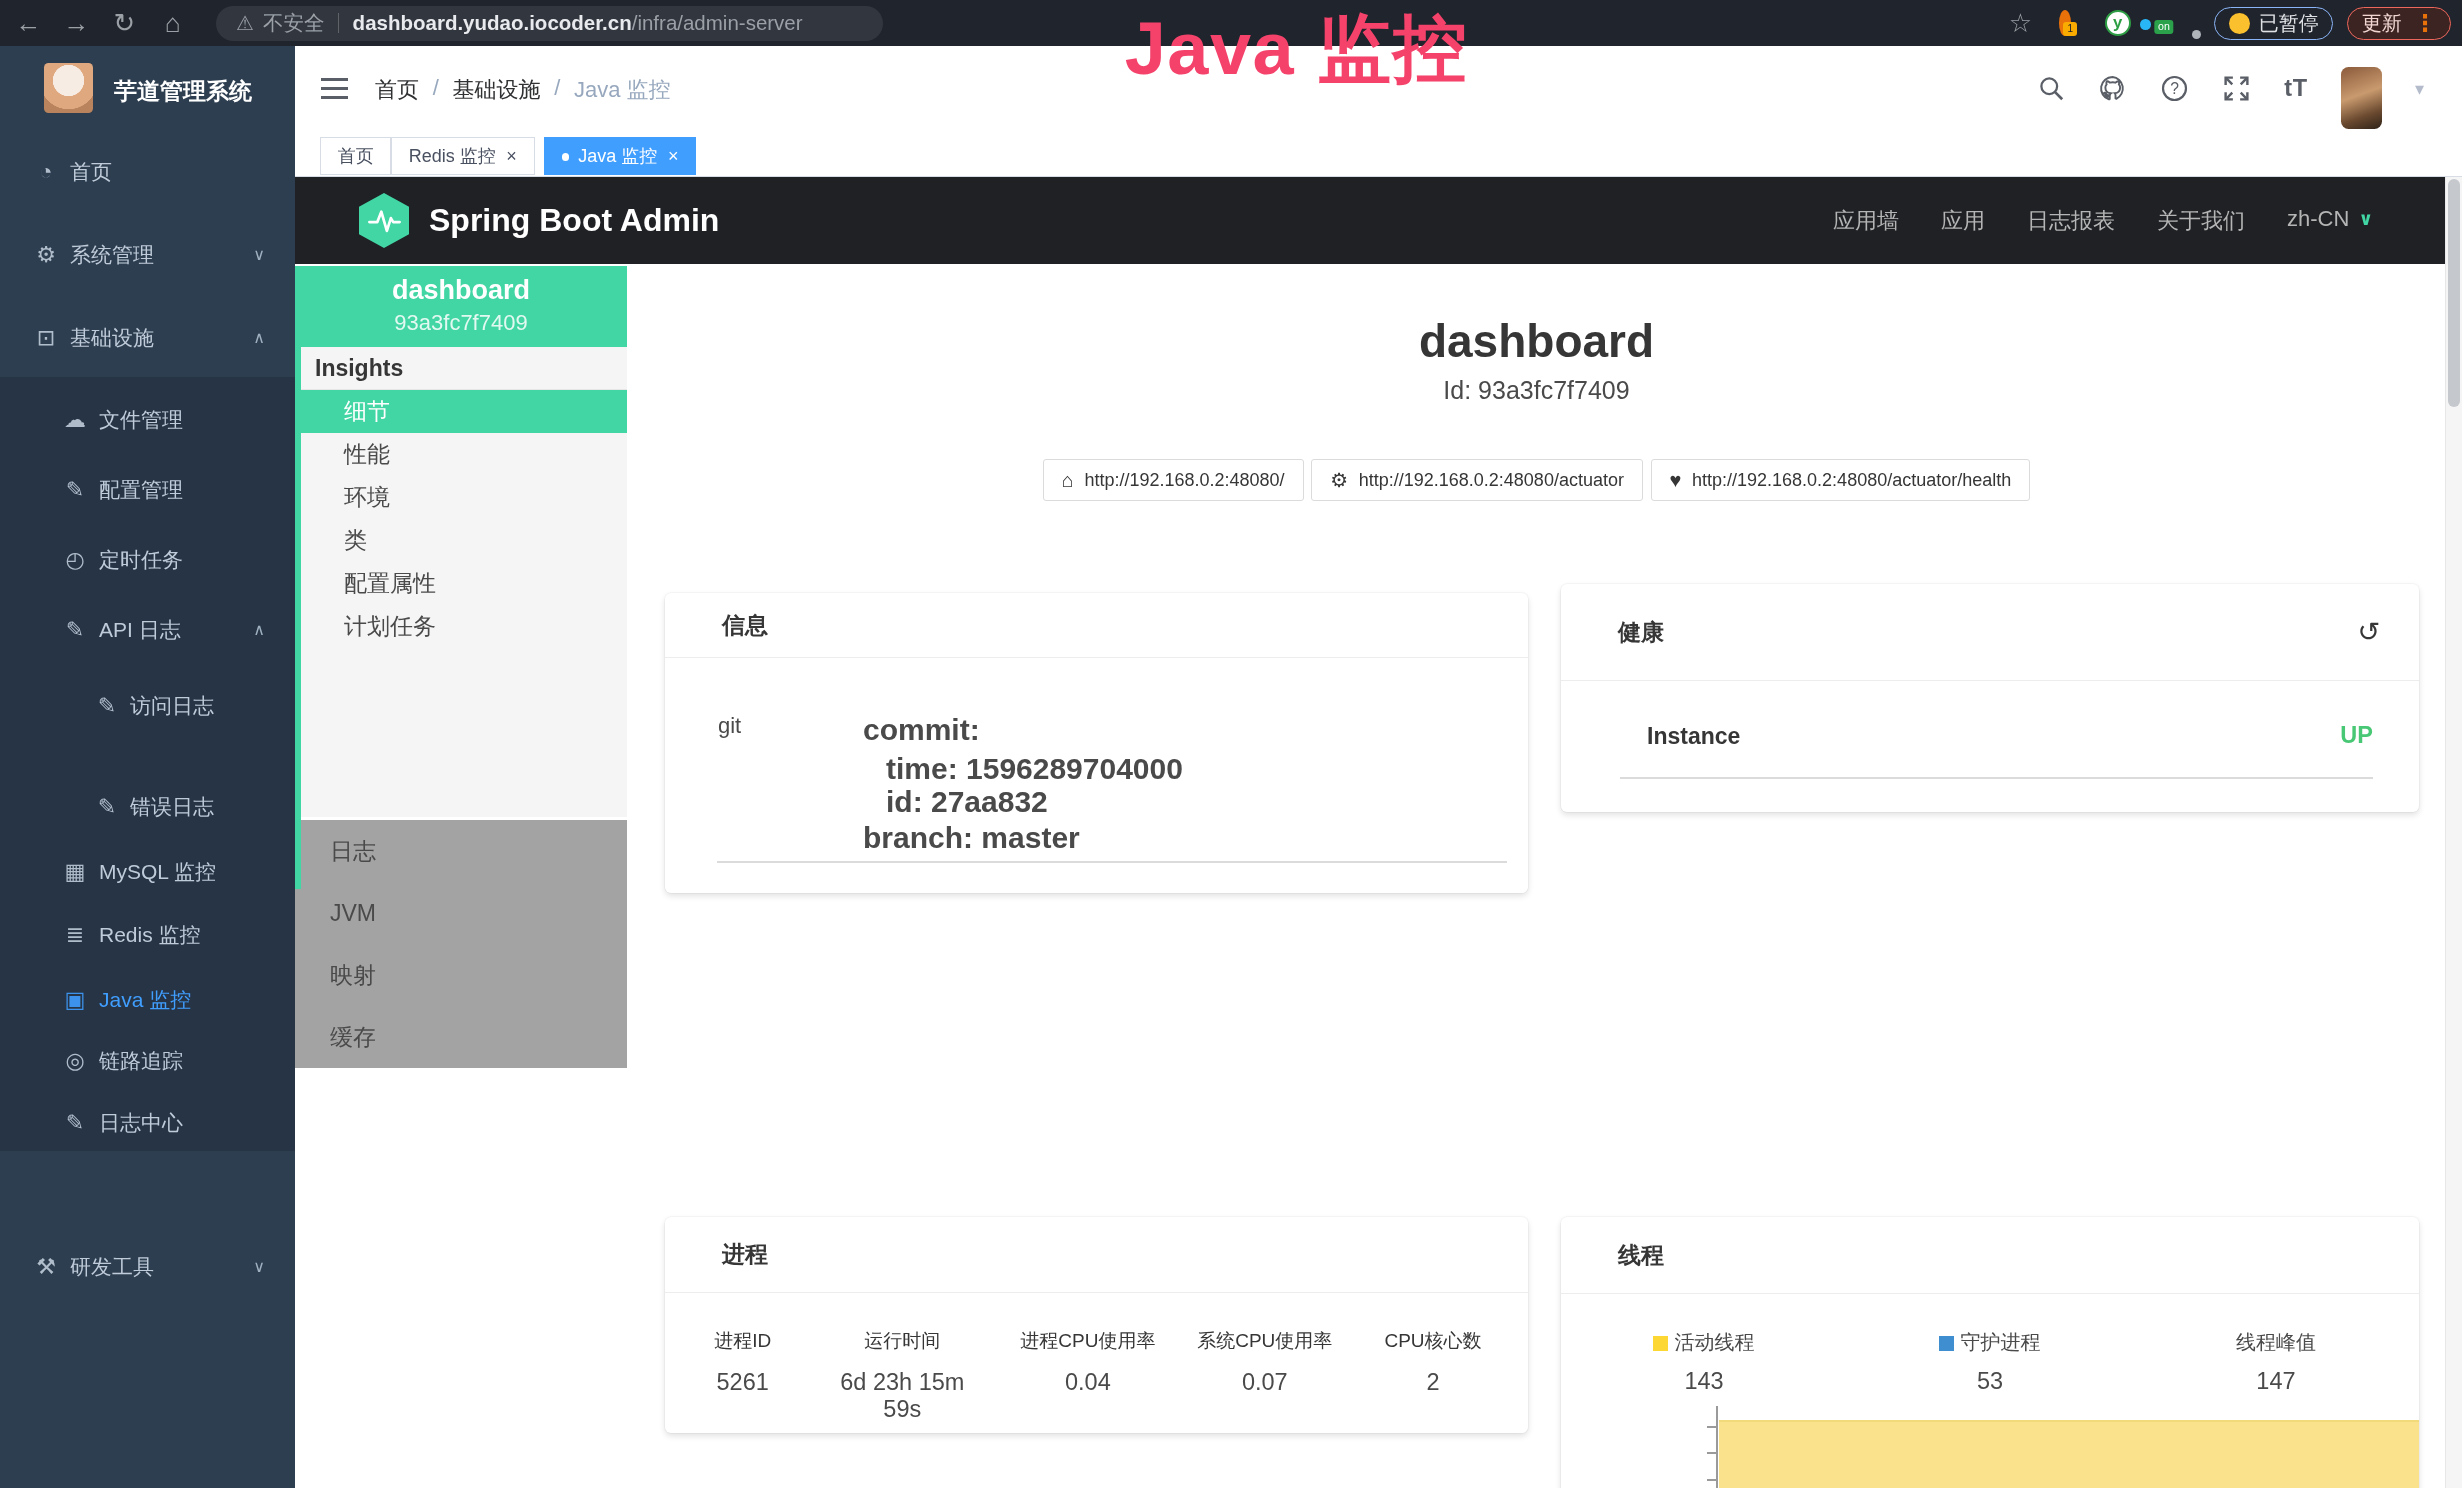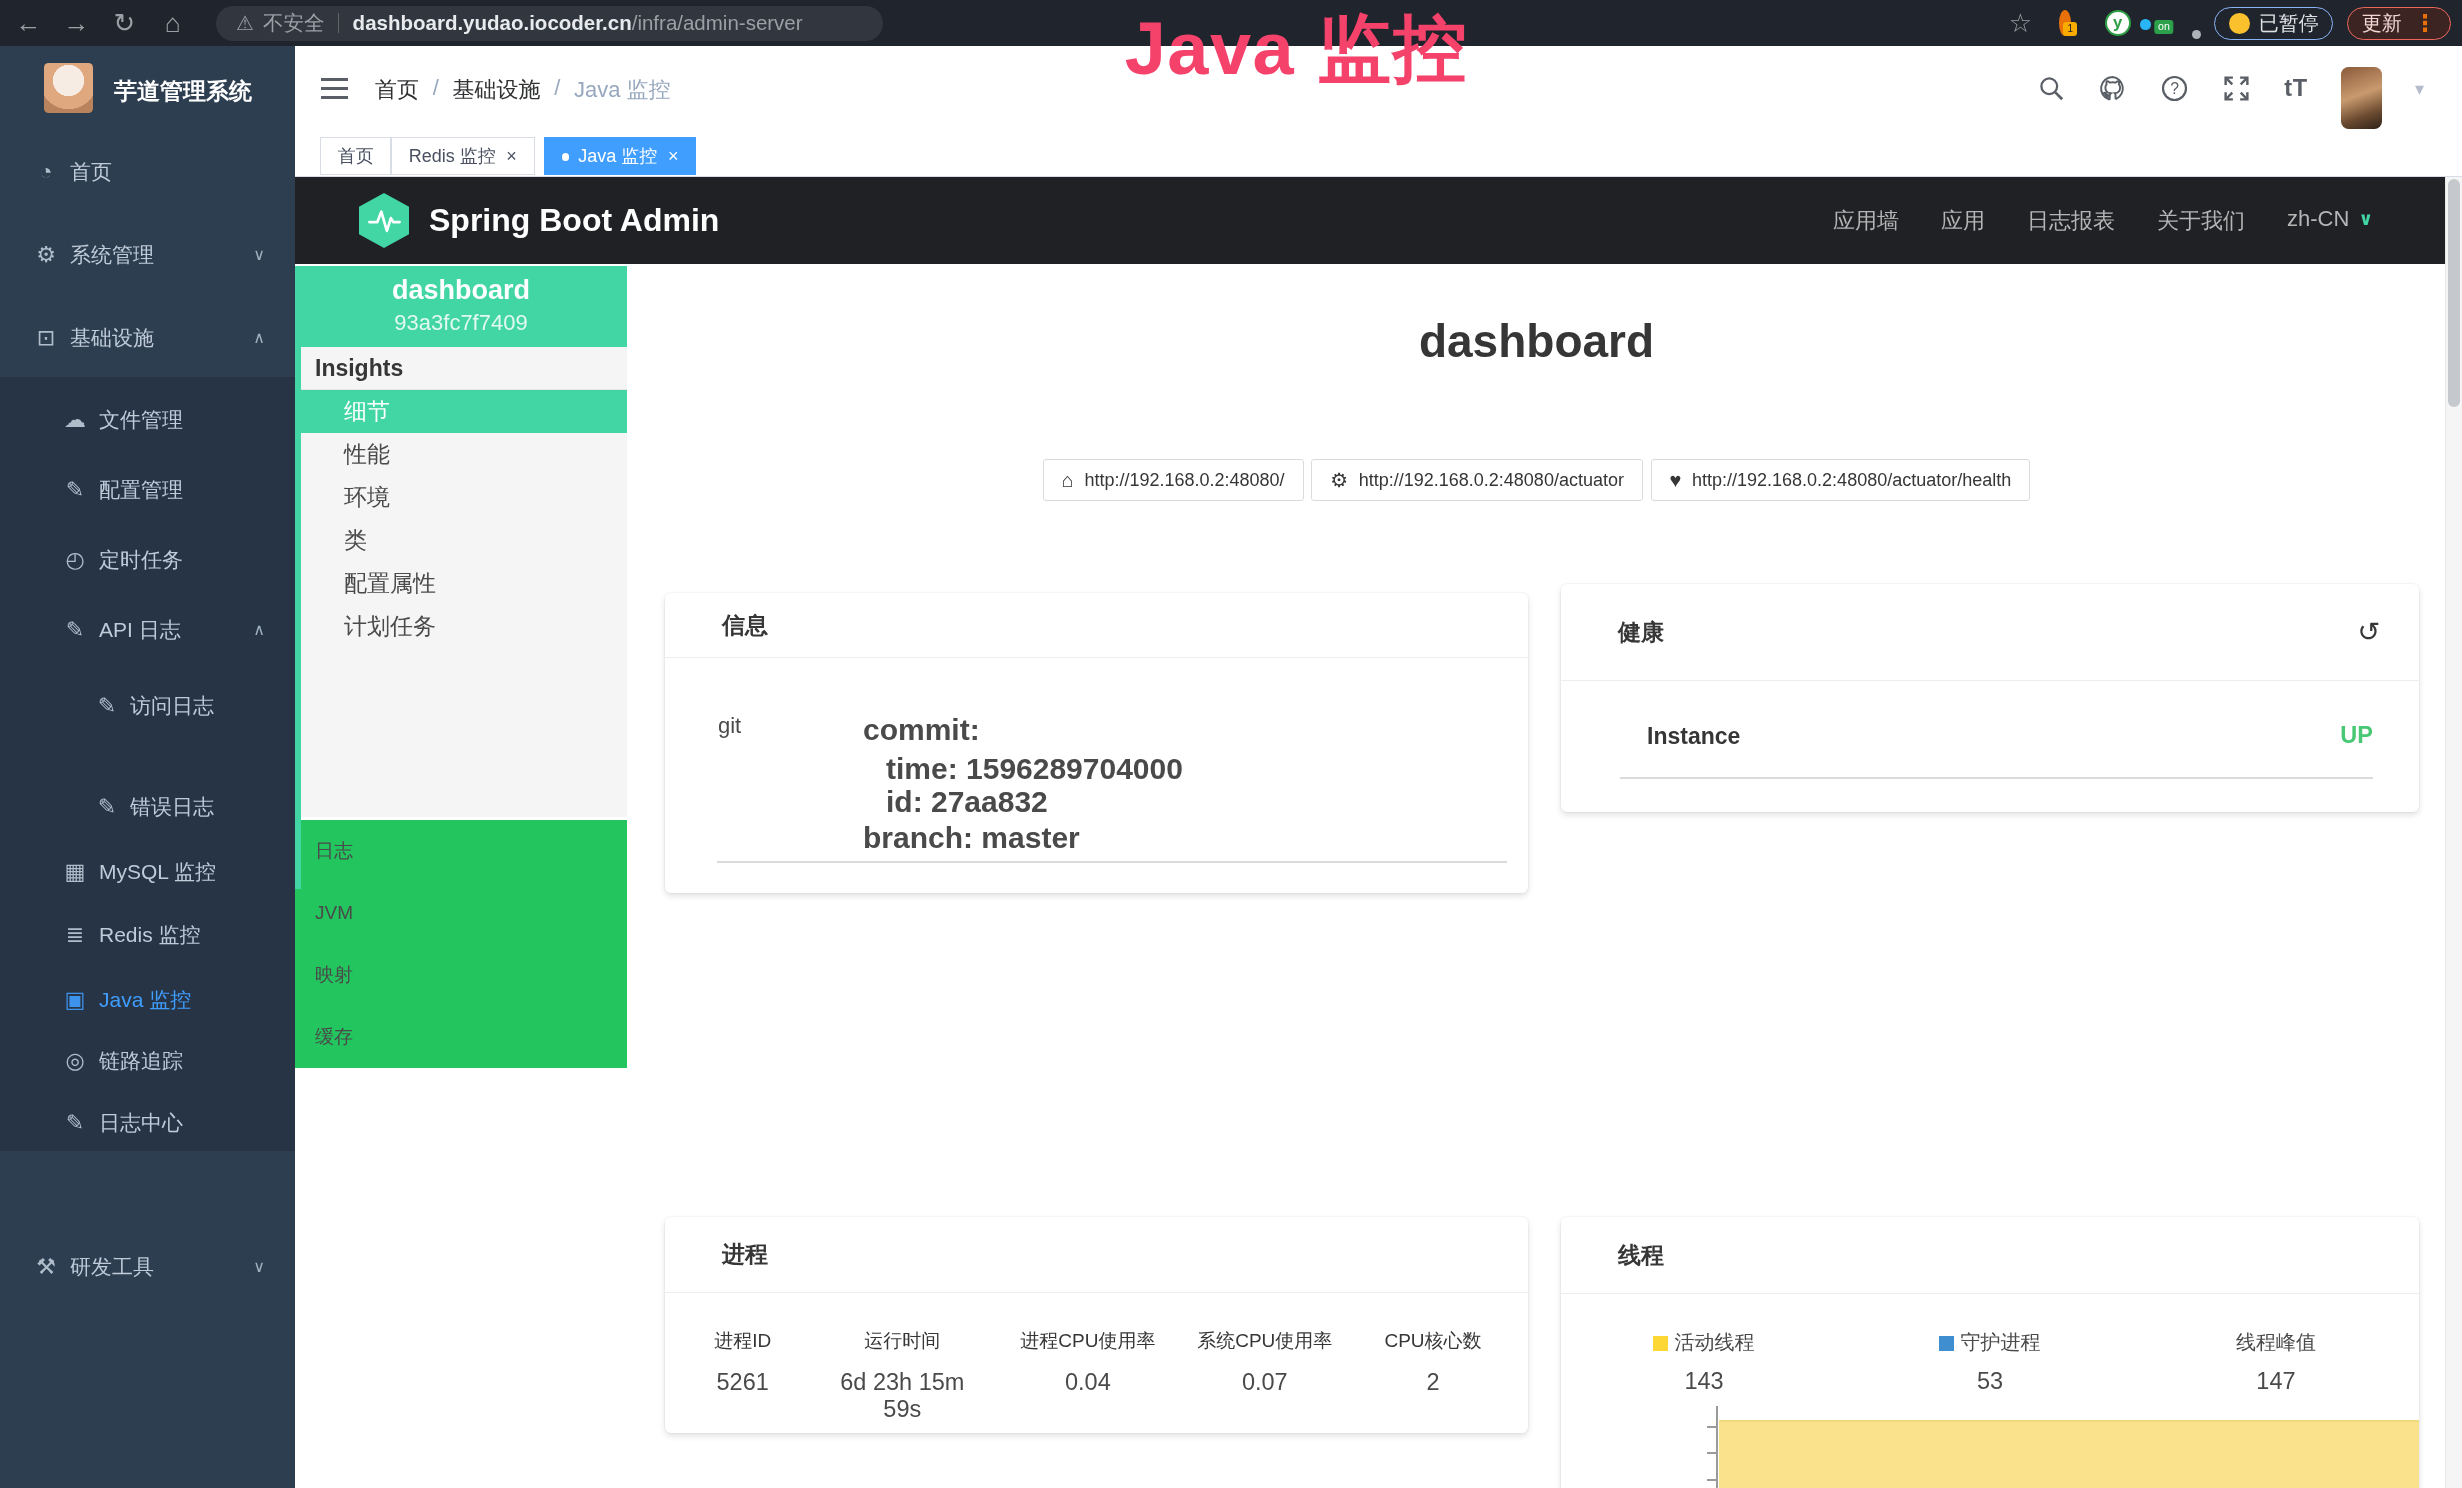--- a/index.html
+++ b/index.html
@@ -93,21 +93,21 @@
 
   .sba-sidebar { position:absolute; left:0; top:89px; width:332px; bottom:0; background:#fff; }
   .sba-accent { position:absolute; left:0; top:0; width:6px; height:623px; background:#41d6a4; z-index:4; }
   .sba-ih { position:absolute; left:0; top:0; width:332px; height:81px; background:#41d6a4; color:#fff; text-align:center; }
   .sba-ih .nm { padding-top:9px; font-size:27px; font-weight:bold; }
   .sba-ih .iid { margin-top:3.8px; font-size:22px; color:rgba(255,255,255,.85); }
   .sba-insights { position:absolute; left:0; top:81px; width:332px; height:470px; background:#f5f5f5; }
   .ins-title { height:43px; line-height:43px; padding-left:20px; font-weight:bold; font-size:23px; color:#363636; border-bottom:0.8px solid #e6e6e6; }
   .sba-item { height:43px; line-height:43px; padding-left:49px; font-size:23px; color:#4a4a4a; }
   .sba-item.active { background:#41d6a4; color:#fff; }
-  .sba-root { position:absolute; left:0; width:332px; height:62px; line-height:62px; padding-left:20px; font-size:19px; color:#4a4a4a; background:#22c55e; }
+  .sba-root { position:absolute; left:0; width:332px; height:62px; line-height:62px; padding-left:35px; font-size:23px; color:#4a4a4a; background:#a3a3a3; }
 
   .sba-content { position:absolute; left:332px; top:0; width:1819px; bottom:0; }
   .inst-title { position:absolute; top:137px; width:100%; text-align:center; font-size:46px; font-weight:bold; color:#363636; }
   .inst-id { position:absolute; top:199px; width:100%; text-align:center; font-size:25px; color:#4a4a4a; }
   .links-row { position:absolute; top:282px; width:100%; display:flex; justify-content:center; gap:7.6px; }
   .link-btn { border:0.8px solid #dbdbdb; border-radius:3px; background:#fff; display:flex; align-items:center; gap:10.6px;
     padding:0 18px; font-size:18px; color:#363636; height:42px; white-space:nowrap; }
   .link-btn .li { font-size:20px; }
 
   .card { position:absolute; background:#fff; border-radius:6px;
@@ -341,20 +341,21 @@
           <div class="sba-item">计划任务</div>
         </div>
         <div class="sba-root" style="top:554px">日志</div>
         <div class="sba-root" style="top:616px">JVM</div>
         <div class="sba-root" style="top:678px">映射</div>
         <div class="sba-root" style="top:740px">缓存</div>
       </div>
 
       <div class="sba-content">
         <div class="inst-title">dashboard</div>
+        <div class="inst-id">Id: 93a3fc7f7409</div>
 
         <div class="links-row">
           <div class="link-btn">
             <span class="li">⌂</span>
             <span>http://192.168.0.2:48080/</span>
           </div>
           <div class="link-btn">
             <span class="li">⚙</span>
             <span>http://192.168.0.2:48080/actuator</span>
           </div>

